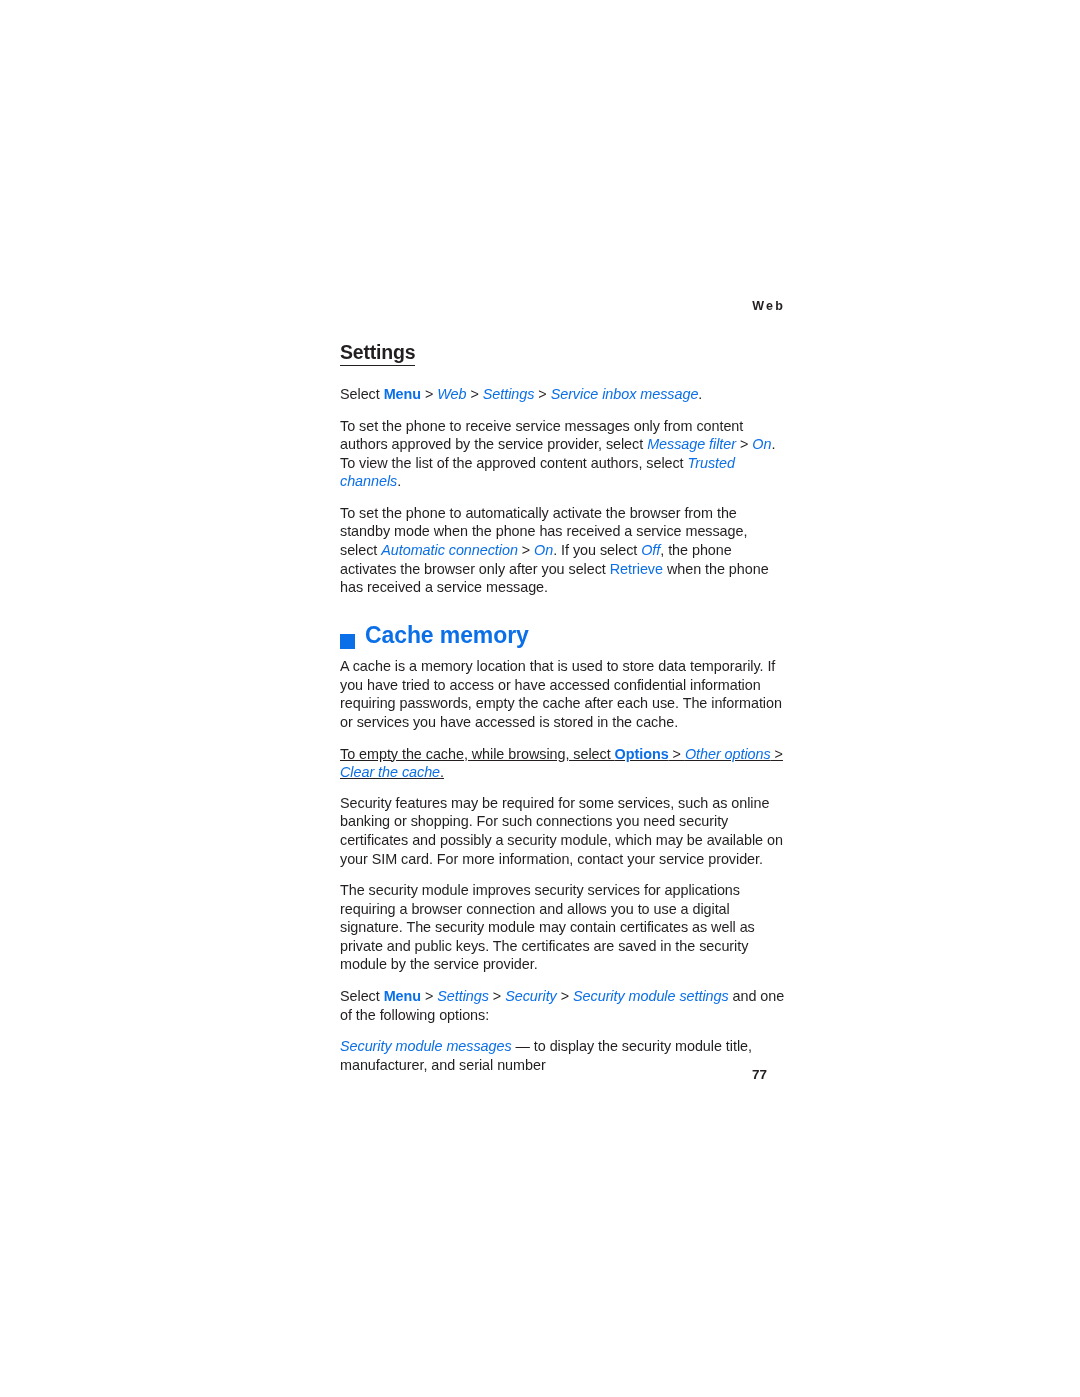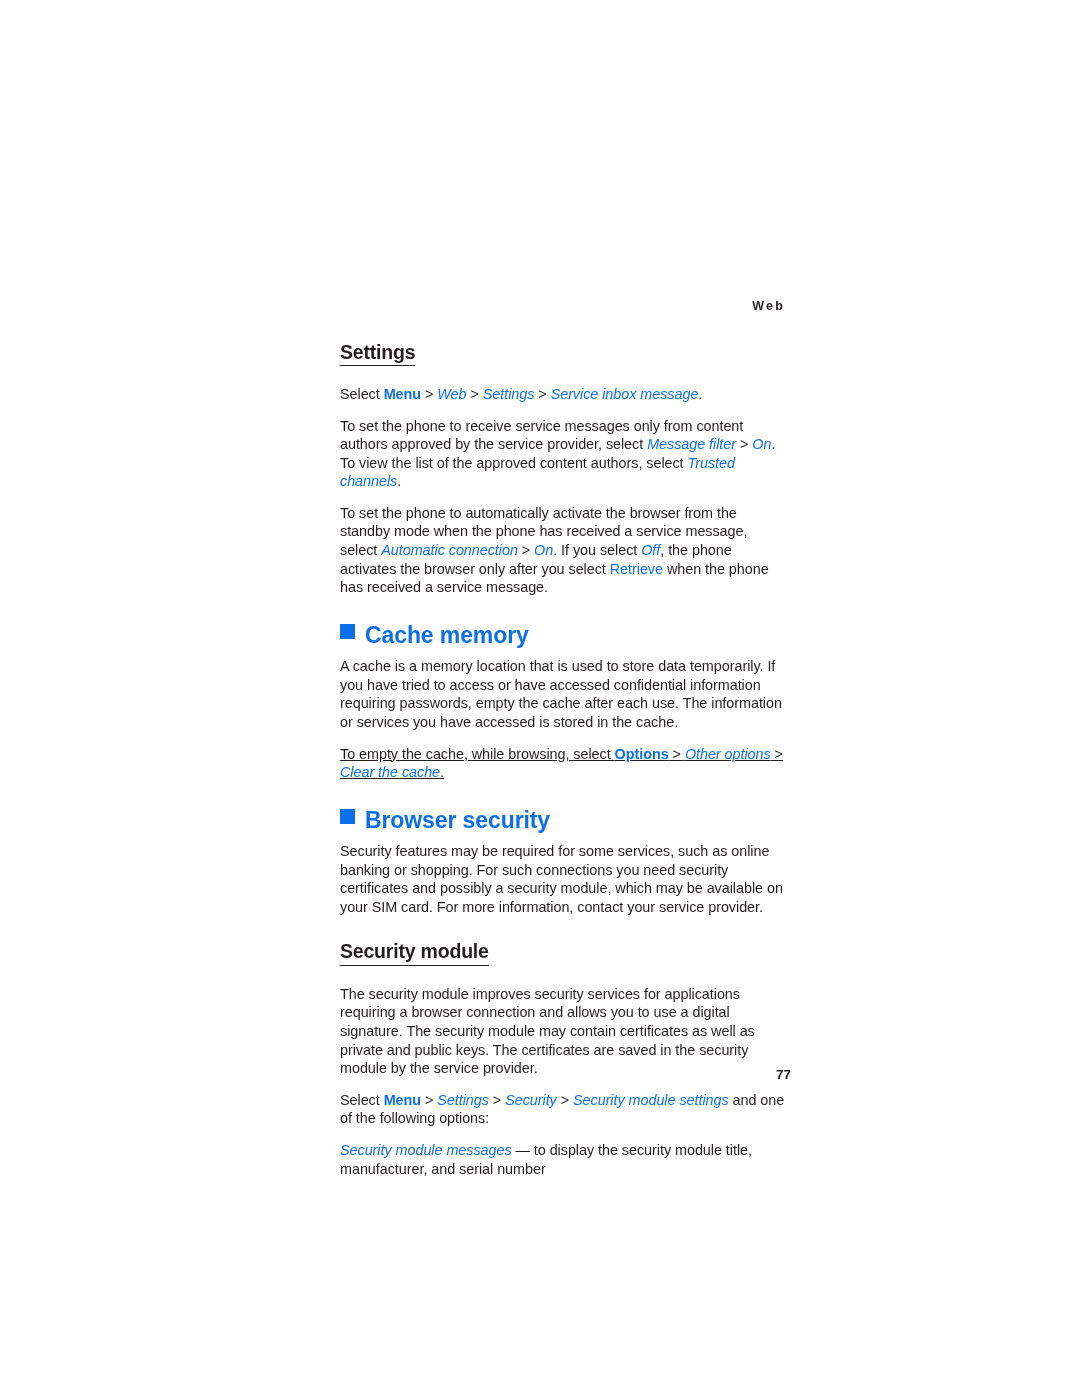--- a/index.html
+++ b/index.html
@@ -39,21 +39,21 @@
 
   
   .h1 {
     margin: 0 0 9px 0;
     font-size: 23px;
     font-weight: bold;
     color: #0b6fe8;
     letter-spacing: -0.1px;
     line-height: 1.1;
     display: flex;
-    align-items: flex-start;
+    align-items: flex-end;
   }
   .h1-bullet {
     display: inline-block;
     width: 15px;
     height: 15px;
     background: #0b6fe8;
     margin-right: 10px;
     flex: 0 0 auto;
     position: relative;
     top: 1px;
@@ -95,21 +95,20 @@
   .folio {
     position: absolute;
     left: 0;
     top: 1068px;
     width: 767px;
     text-align: right;
     font-size: 13.5px;
     font-weight: bold;
     color: #231f20;
     line-height: 1;
-    padding-left: 24px;
   }
 </style>
 </head>
 <body>
 
 <div class="page">
 
   <div class="running-head">Web</div>
 
   <div class="h2-wrap">
@@ -134,30 +133,23 @@
     <span>Cache memory</span>
   </h1>
 
   <p class="body">A cache is a memory location that is used to store data temporarily. If you have tried to access or have accessed confidential information requiring passwords, empty the cache after each use. The information or services you have accessed is stored in the cache.</p>
 
   <p class="body tight">
     <span>To empty the cache, while browsing, select </span><span class="blue-b">Options</span><span class="sep"> &gt; </span><span class="blue-i">Other options</span><span class="sep"> &gt; </span><span class="blue-i">Clear the cache</span><span>.</span>
   </p>
 
 
-  <h1 class="h1 gap-before-h1">
-    <span class="h1-bullet"></span>
-    <span>Browser security</span>
-  </h1>
 
   <p class="body">Security features may be required for some services, such as online banking or shopping. For such connections you need security certificates and possibly a security module, which may be available on your SIM card. For more information, contact your service provider.</p>
 
-  <div class="h2-wrap gap-before-h2">
-    <h2 class="h2">Security module</h2>
-  </div>
 
   <p class="body">The security module improves security services for applications requiring a browser connection and allows you to use a digital signature. The security module may contain certificates as well as private and public keys. The certificates are saved in the security module by the service provider.</p>
 
   <p class="body">
     <span>Select </span><span class="blue-b">Menu</span><span class="sep"> &gt; </span><span class="blue-i">Settings</span><span class="sep"> &gt; </span><span class="blue-i">Security</span><span class="sep"> &gt; </span><span class="blue-i">Security module settings</span><span> and one of the following options:</span>
   </p>
 
   <p class="body">
     <span class="blue-i">Security module messages</span><span> — to display the security module title, manufacturer, and serial number</span>
   </p>

